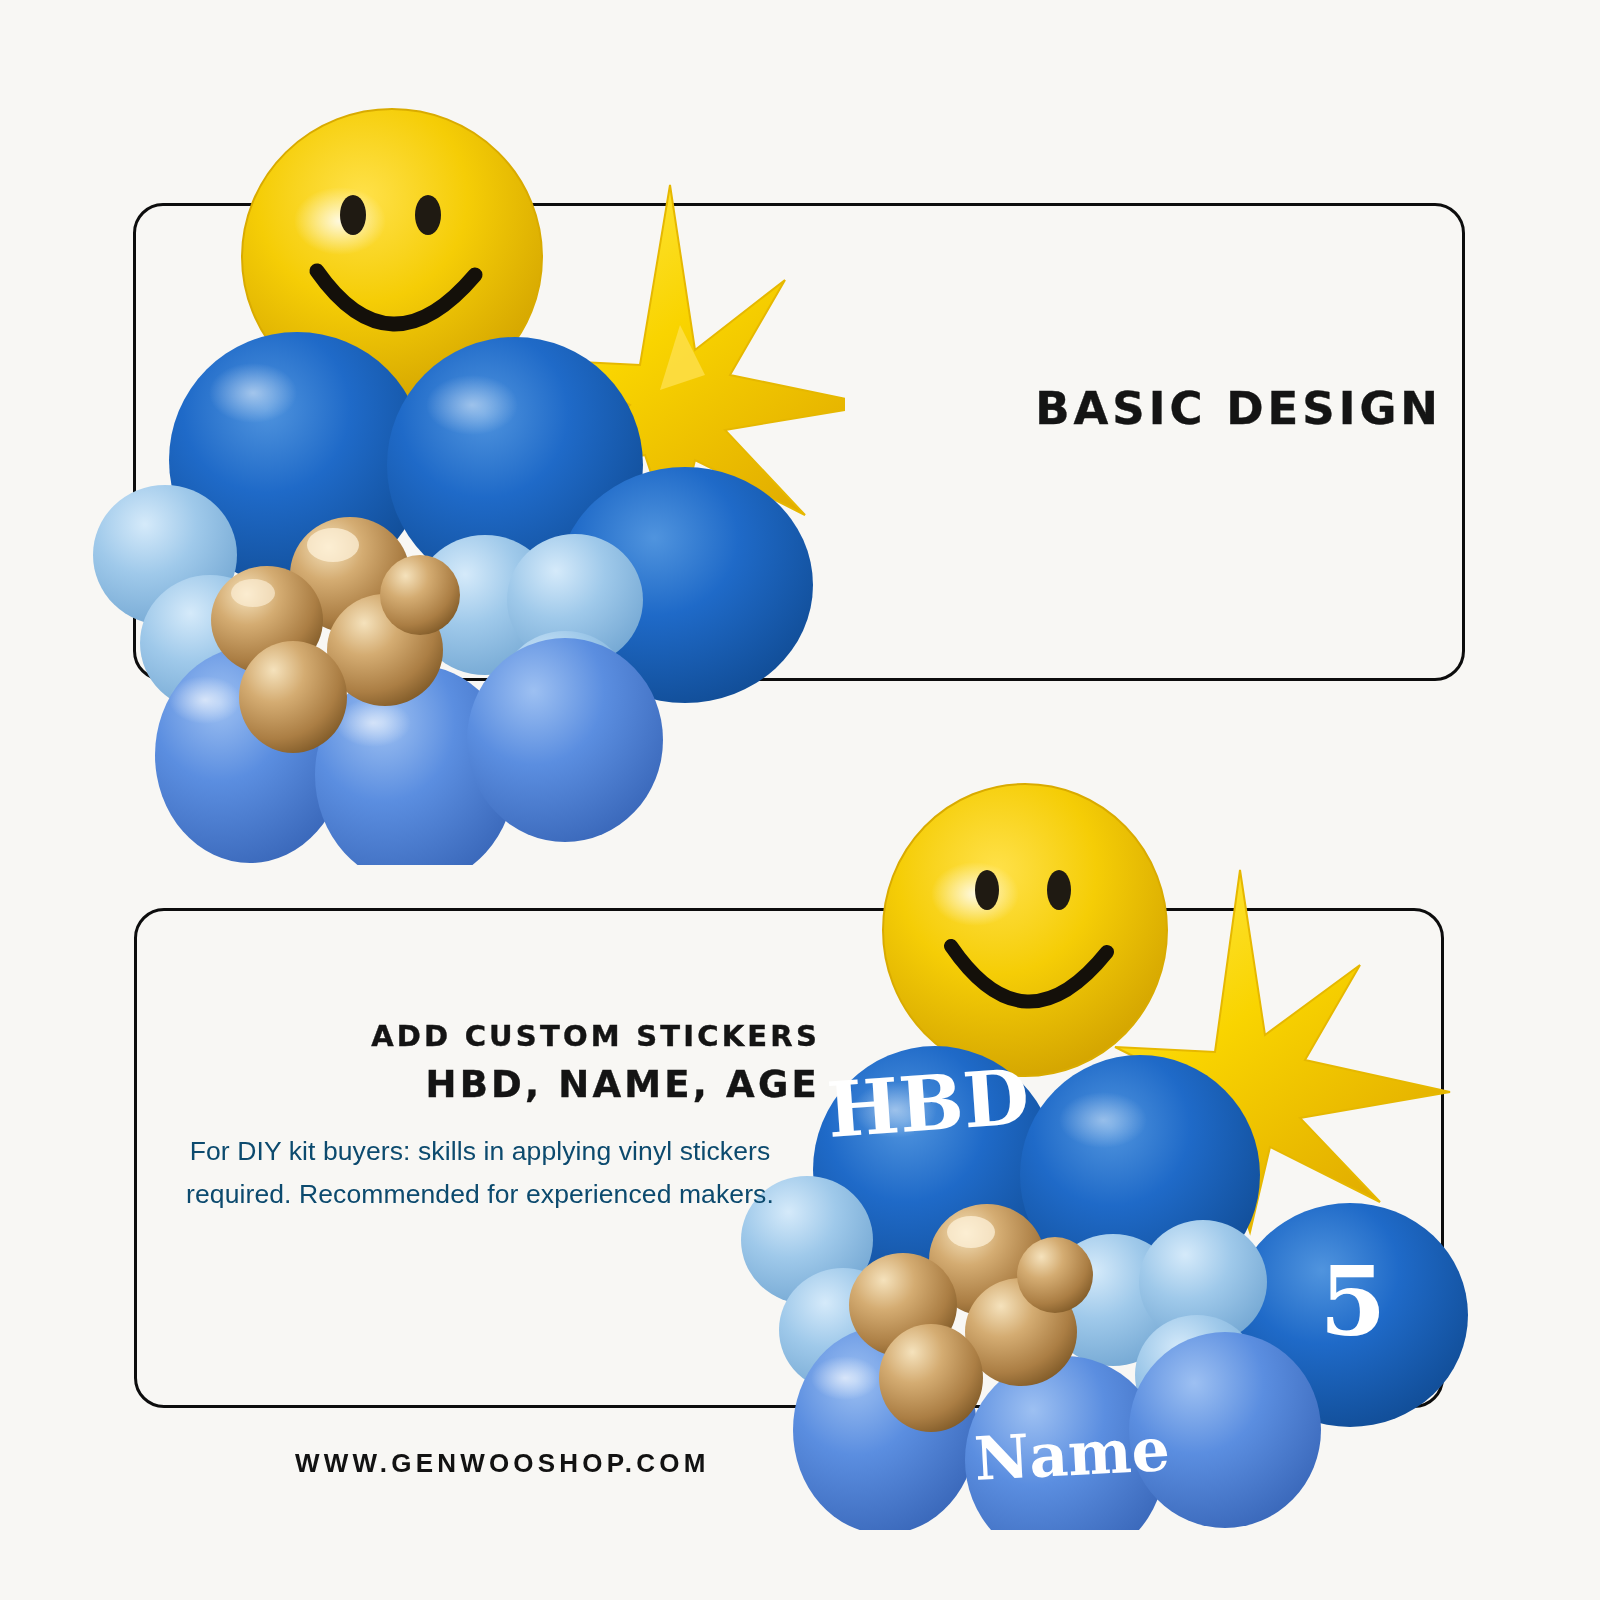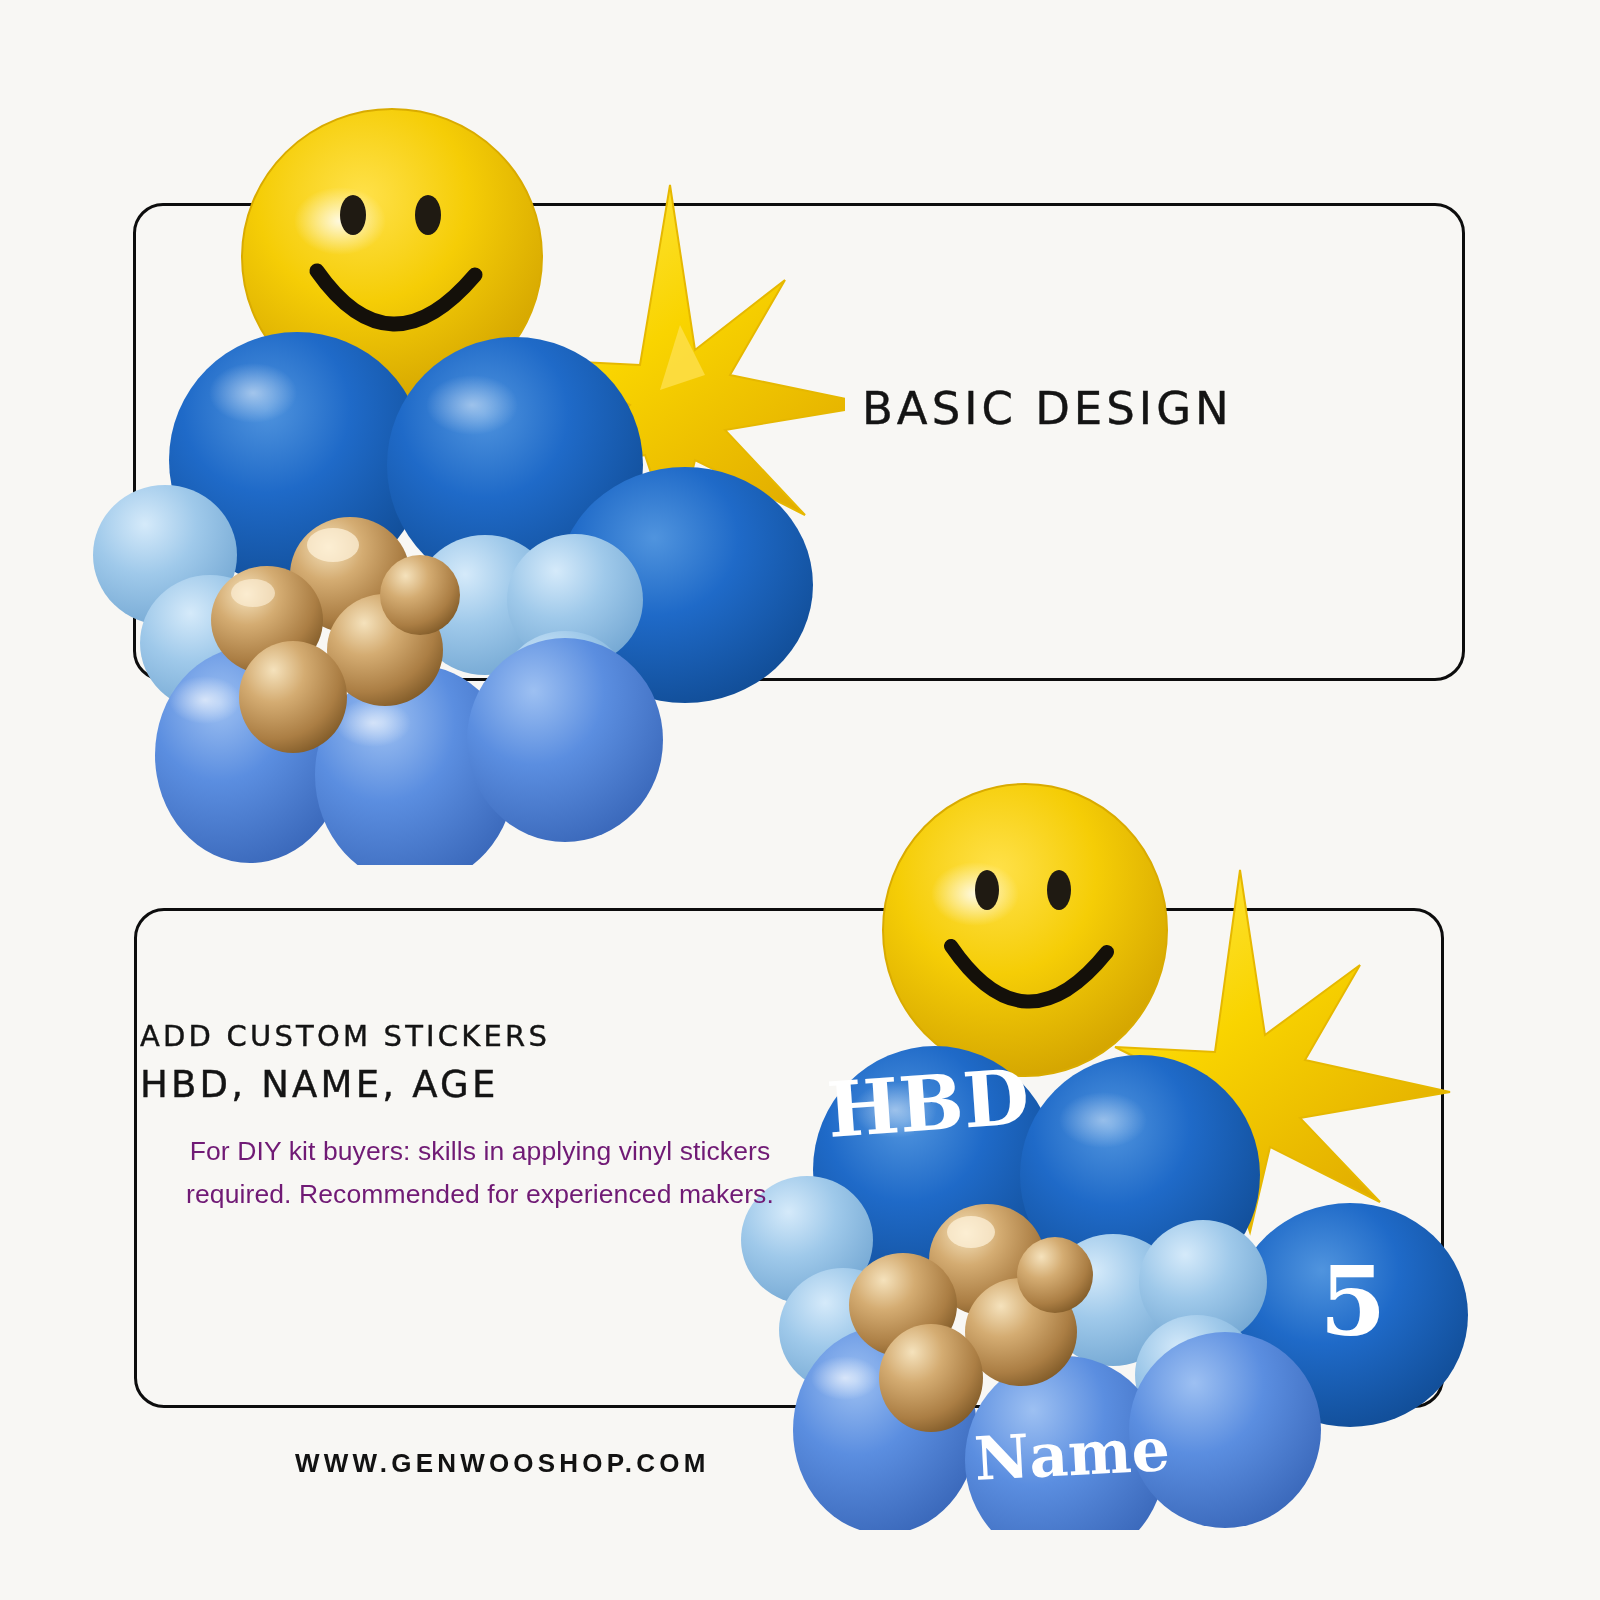--- a/index.html
+++ b/index.html
@@ -25,25 +25,25 @@
     border: 3.5px solid #0d0d0d;
     border-radius: 30px;
     background: transparent;
   }
   .frame-top    { left: 133px; top: 203px;  width: 1332px; height: 478px; }
   .frame-bottom { left: 134px; top: 908px;  width: 1310px; height: 500px; }
 
   
   .rough-heading {
     font-family: "DejaVu Sans", sans-serif;
-    font-weight: 400;
+    font-weight: 700;
     color: #141414;
     letter-spacing: 2.5px;
     text-transform: uppercase;
-    text-align: left;
+    text-align: right;
     line-height: 1.28;
     -webkit-text-stroke: 0.4px #141414;
   }
 
   .panel-top-text {
     position: absolute;
     left: 862px;
     top: 380px;
     width: 580px;
     font-size: 45px;
@@ -61,21 +61,21 @@
     text-align: center;
   }
   .panel-bottom-text .h1 { display:block; font-size: 29px; letter-spacing: 3.2px; }
   .panel-bottom-text .h2 { display:block; font-size: 37px; letter-spacing: 3.2px; margin-top: 6px; }
 
   .body-copy {
     margin-top: 22px;
     font-family: "Liberation Sans", sans-serif;
     font-size: 26.5px;
     line-height: 1.62;
-    color: #701a75;
+    color: #0c4a6e;
     text-align: center;
     letter-spacing: 0.1px;
   }
 
   .footer-url {
     position: absolute;
     left: 295px;
     top: 1448px;
     font-family: "Liberation Sans", sans-serif;
     font-weight: 700;

